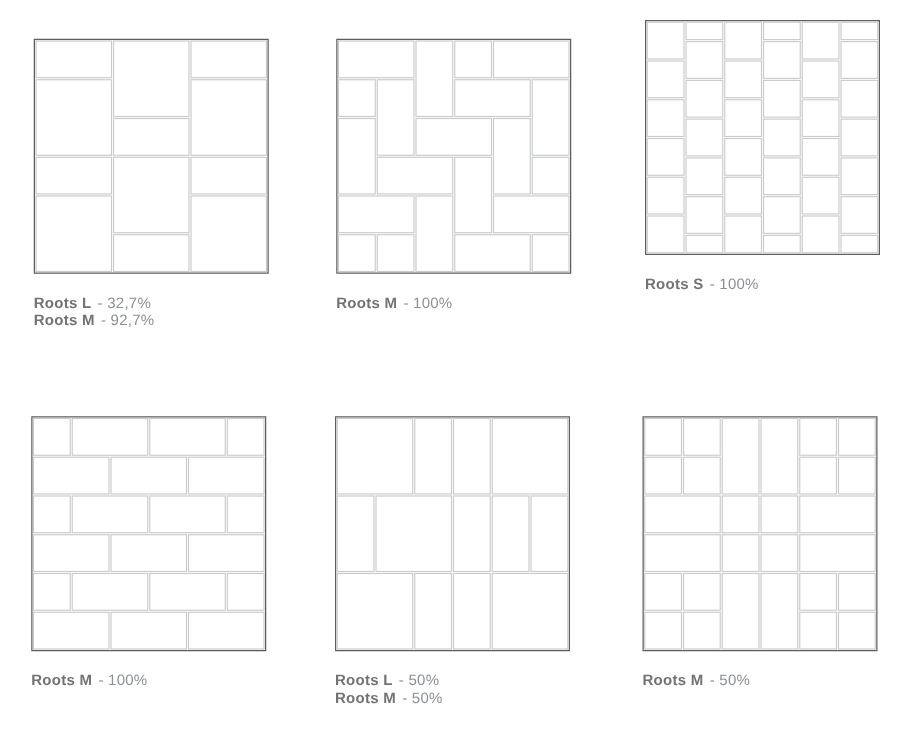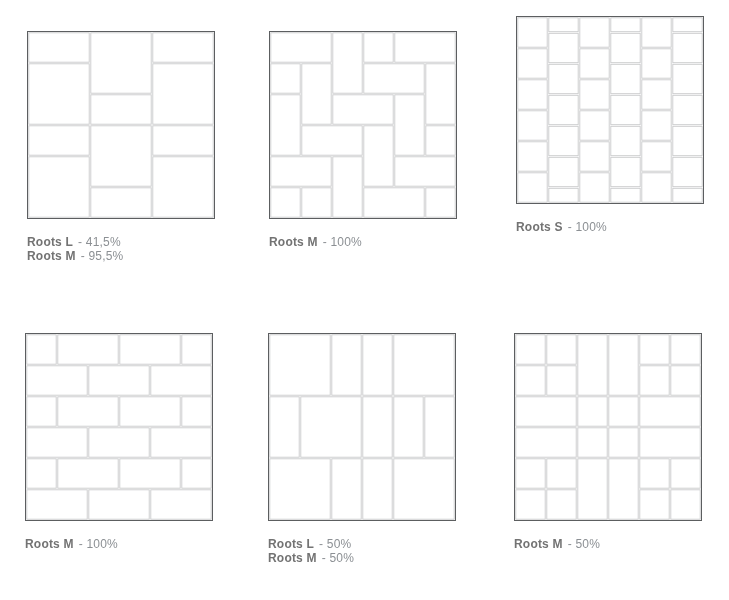--- a/index.html
+++ b/index.html
@@ -47,22 +47,22 @@
         <rect x="62.47" y="62.47" width="60.07" height="29.23" fill="#ffffff" stroke="#c9cacb" stroke-width="0.9"></rect>
         <rect x="62.47" y="93.30" width="60.07" height="60.07" fill="#ffffff" stroke="#c9cacb" stroke-width="0.9"></rect>
         <rect x="62.47" y="154.97" width="60.07" height="29.23" fill="#ffffff" stroke="#c9cacb" stroke-width="0.9"></rect>
         <rect x="124.13" y="0.80" width="60.07" height="29.23" fill="#ffffff" stroke="#c9cacb" stroke-width="0.9"></rect>
         <rect x="124.13" y="31.63" width="60.07" height="60.07" fill="#ffffff" stroke="#c9cacb" stroke-width="0.9"></rect>
         <rect x="124.13" y="93.30" width="60.07" height="29.23" fill="#ffffff" stroke="#c9cacb" stroke-width="0.9"></rect>
         <rect x="124.13" y="124.13" width="60.07" height="60.07" fill="#ffffff" stroke="#c9cacb" stroke-width="0.9"></rect>
       </svg>
   </div>
   <figcaption class="legend">
-    <div class="legend-line"><span class="tile-name">Roots L</span><span class="tile-share">- 41,5%</span></div>
-    <div class="legend-line"><span class="tile-name">Roots M</span><span class="tile-share">- 95,5%</span></div>
+    <div class="legend-line"><span class="tile-name">Roots L</span><span class="tile-share">- 32,7%</span></div>
+    <div class="legend-line"><span class="tile-name">Roots M</span><span class="tile-share">- 92,7%</span></div>
   </figcaption>
 </figure>
 
 <figure class="pattern p2">
   <div class="swatch">
     <svg viewBox="0 0 185 185" preserveAspectRatio="none">
         <rect x="0.80" y="0.80" width="60.07" height="29.23" fill="#ffffff" stroke="#c9cacb" stroke-width="0.9"></rect>
         <rect x="62.47" y="0.80" width="29.23" height="60.07" fill="#ffffff" stroke="#c9cacb" stroke-width="0.9"></rect>
         <rect x="93.30" y="0.80" width="29.23" height="29.23" fill="#ffffff" stroke="#c9cacb" stroke-width="0.9"></rect>
         <rect x="124.13" y="0.80" width="60.07" height="29.23" fill="#ffffff" stroke="#c9cacb" stroke-width="0.9"></rect>

